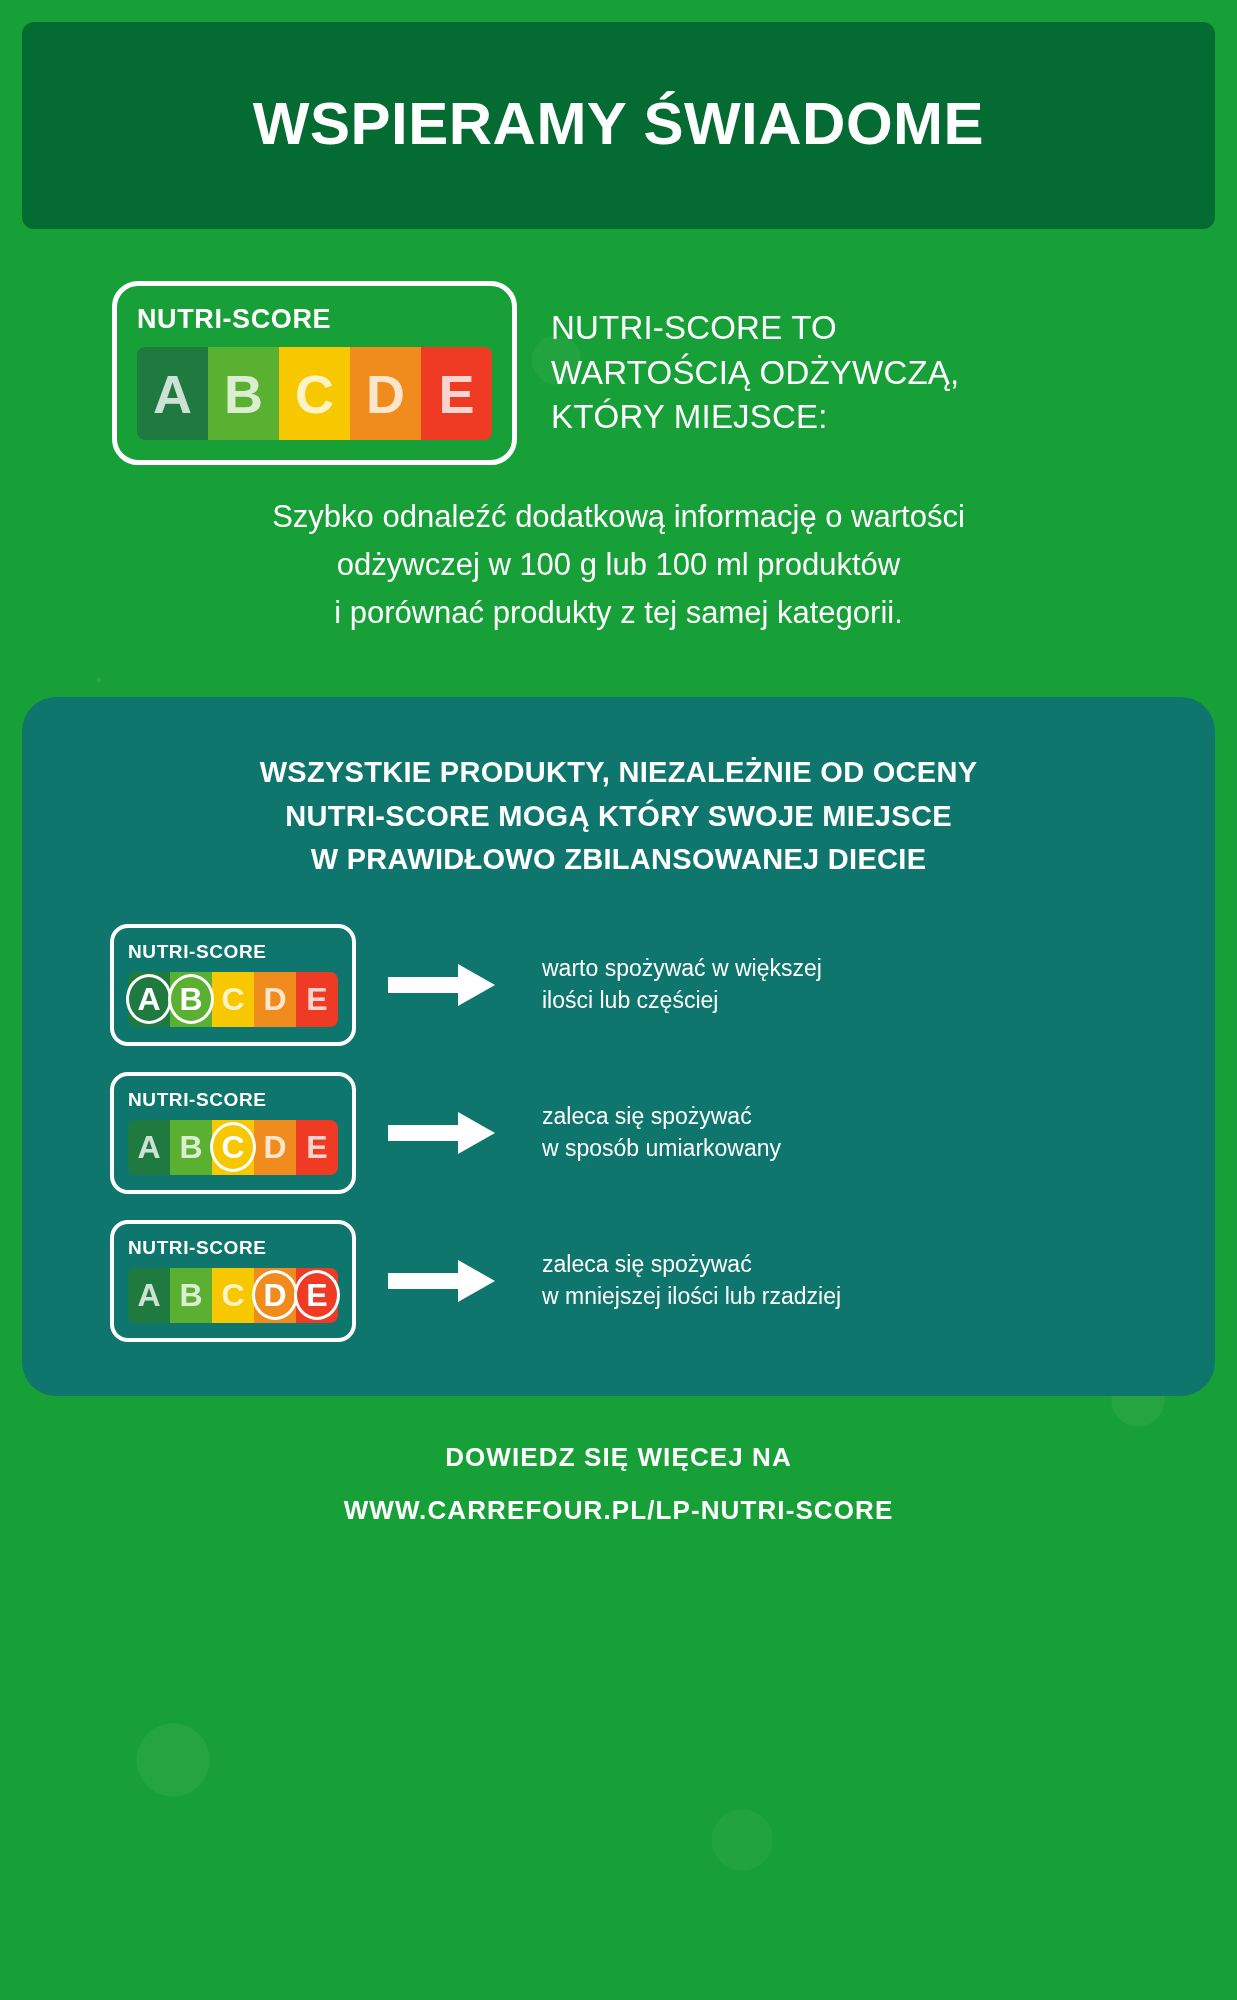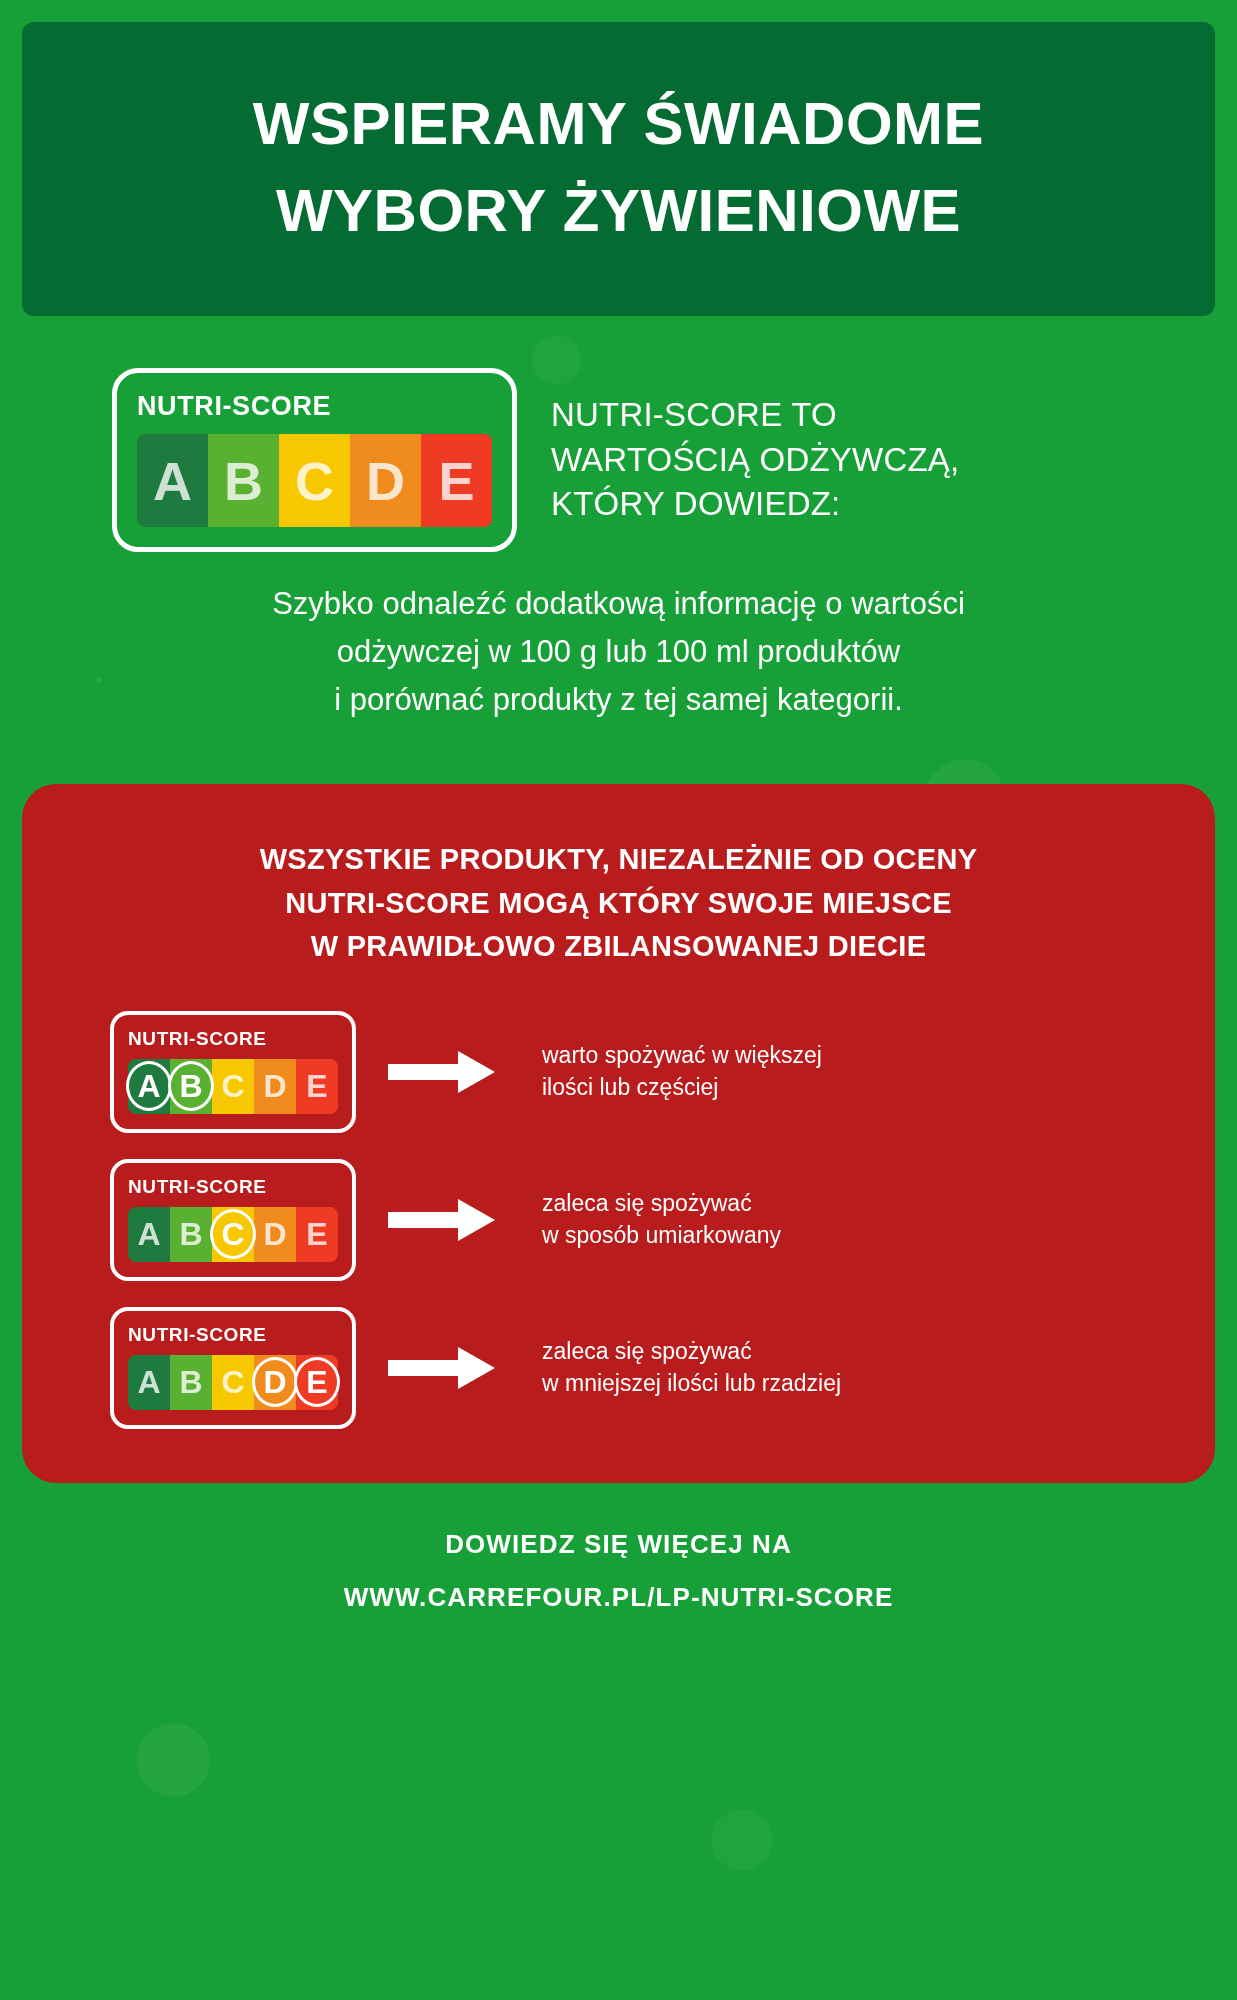--- a/index.html
+++ b/index.html
@@ -137,21 +137,21 @@
     font-size: 31px;
     line-height: 1.55;
     margin: 28px 0 0 0;
     padding: 0 110px;
   }
   .lead .line { display: block; }
 
   
   .panel {
     margin: 60px 0 0 0;
-    background: #b91c1c;
+    background: #0f766e;
     border-radius: 34px;
     padding: 54px 46px 54px 46px;
   }
   .panel h2 {
     color: #ffffff;
     text-align: center;
     font-size: 29px;
     font-weight: bold;
     line-height: 1.5;
     letter-spacing: 0.3px;
@@ -201,21 +201,20 @@
 </head>
 <body>
 
 <div class="bg-pattern"></div>
 
 <div class="page">
 
   <div class="header-card">
     <h1>
       <span class="line">WSPIERAMY ŚWIADOME</span>
-      <span class="line">WYBORY ŻYWIENIOWE</span>
     </h1>
   </div>
 
   <div class="intro-row">
 
     <div class="ns-badge big">
       <div class="ns-title">NUTRI-SCORE</div>
       <div class="ns-scale">
         <div class="ns-cell" style="background:#1f7a3f">
           <span class="letter">A</span>
@@ -231,21 +230,21 @@
         </div>
         <div class="ns-cell" style="background:#ef3b24">
           <span class="letter">E</span>
         </div>
       </div>
     </div>
 
     <div class="intro-text">
       <span class="line">NUTRI-SCORE TO</span>
       <span class="line">WARTOŚCIĄ ODŻYWCZĄ,</span>
-      <span class="line">KTÓRY DOWIEDZ:</span>
+      <span class="line">KTÓRY MIEJSCE:</span>
     </div>
   </div>
 
   <div class="lead">
     <span class="line">Szybko odnaleźć dodatkową informację o wartości</span>
     <span class="line">odżywczej w 100 g lub 100 ml produktów</span>
     <span class="line">i porównać produkty z tej samej kategorii.</span>
   </div>
 
   <div class="panel">

